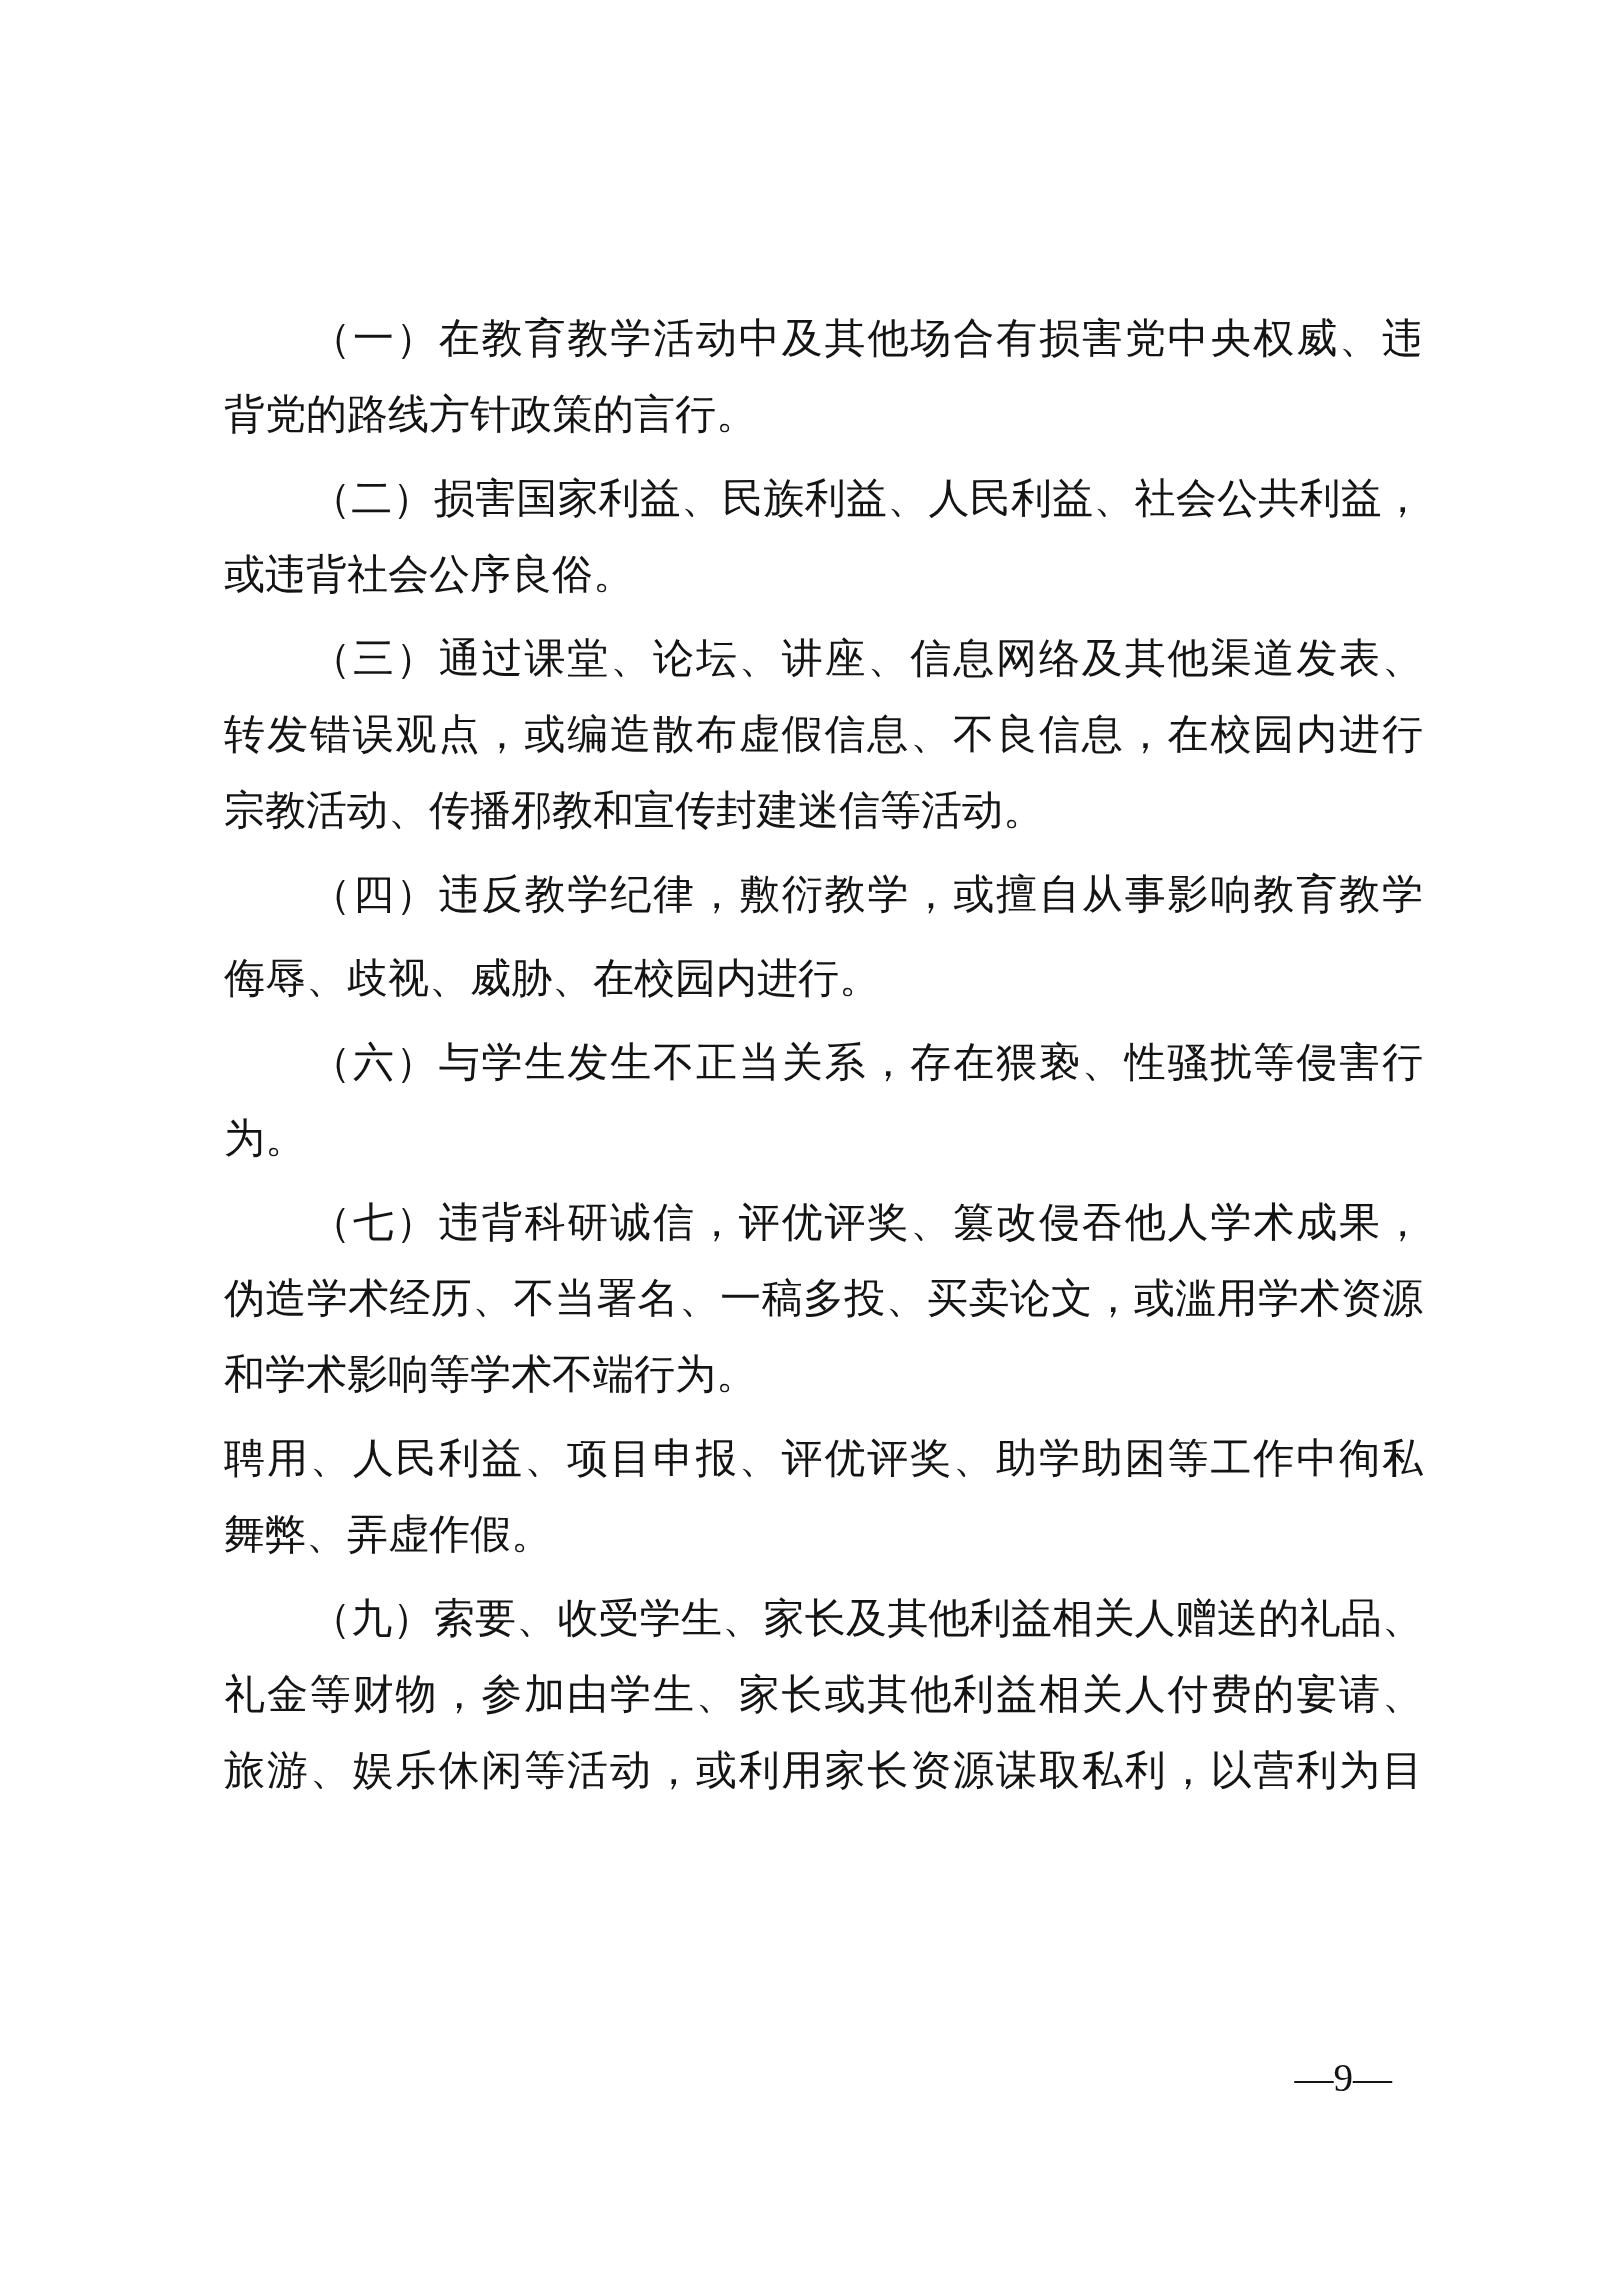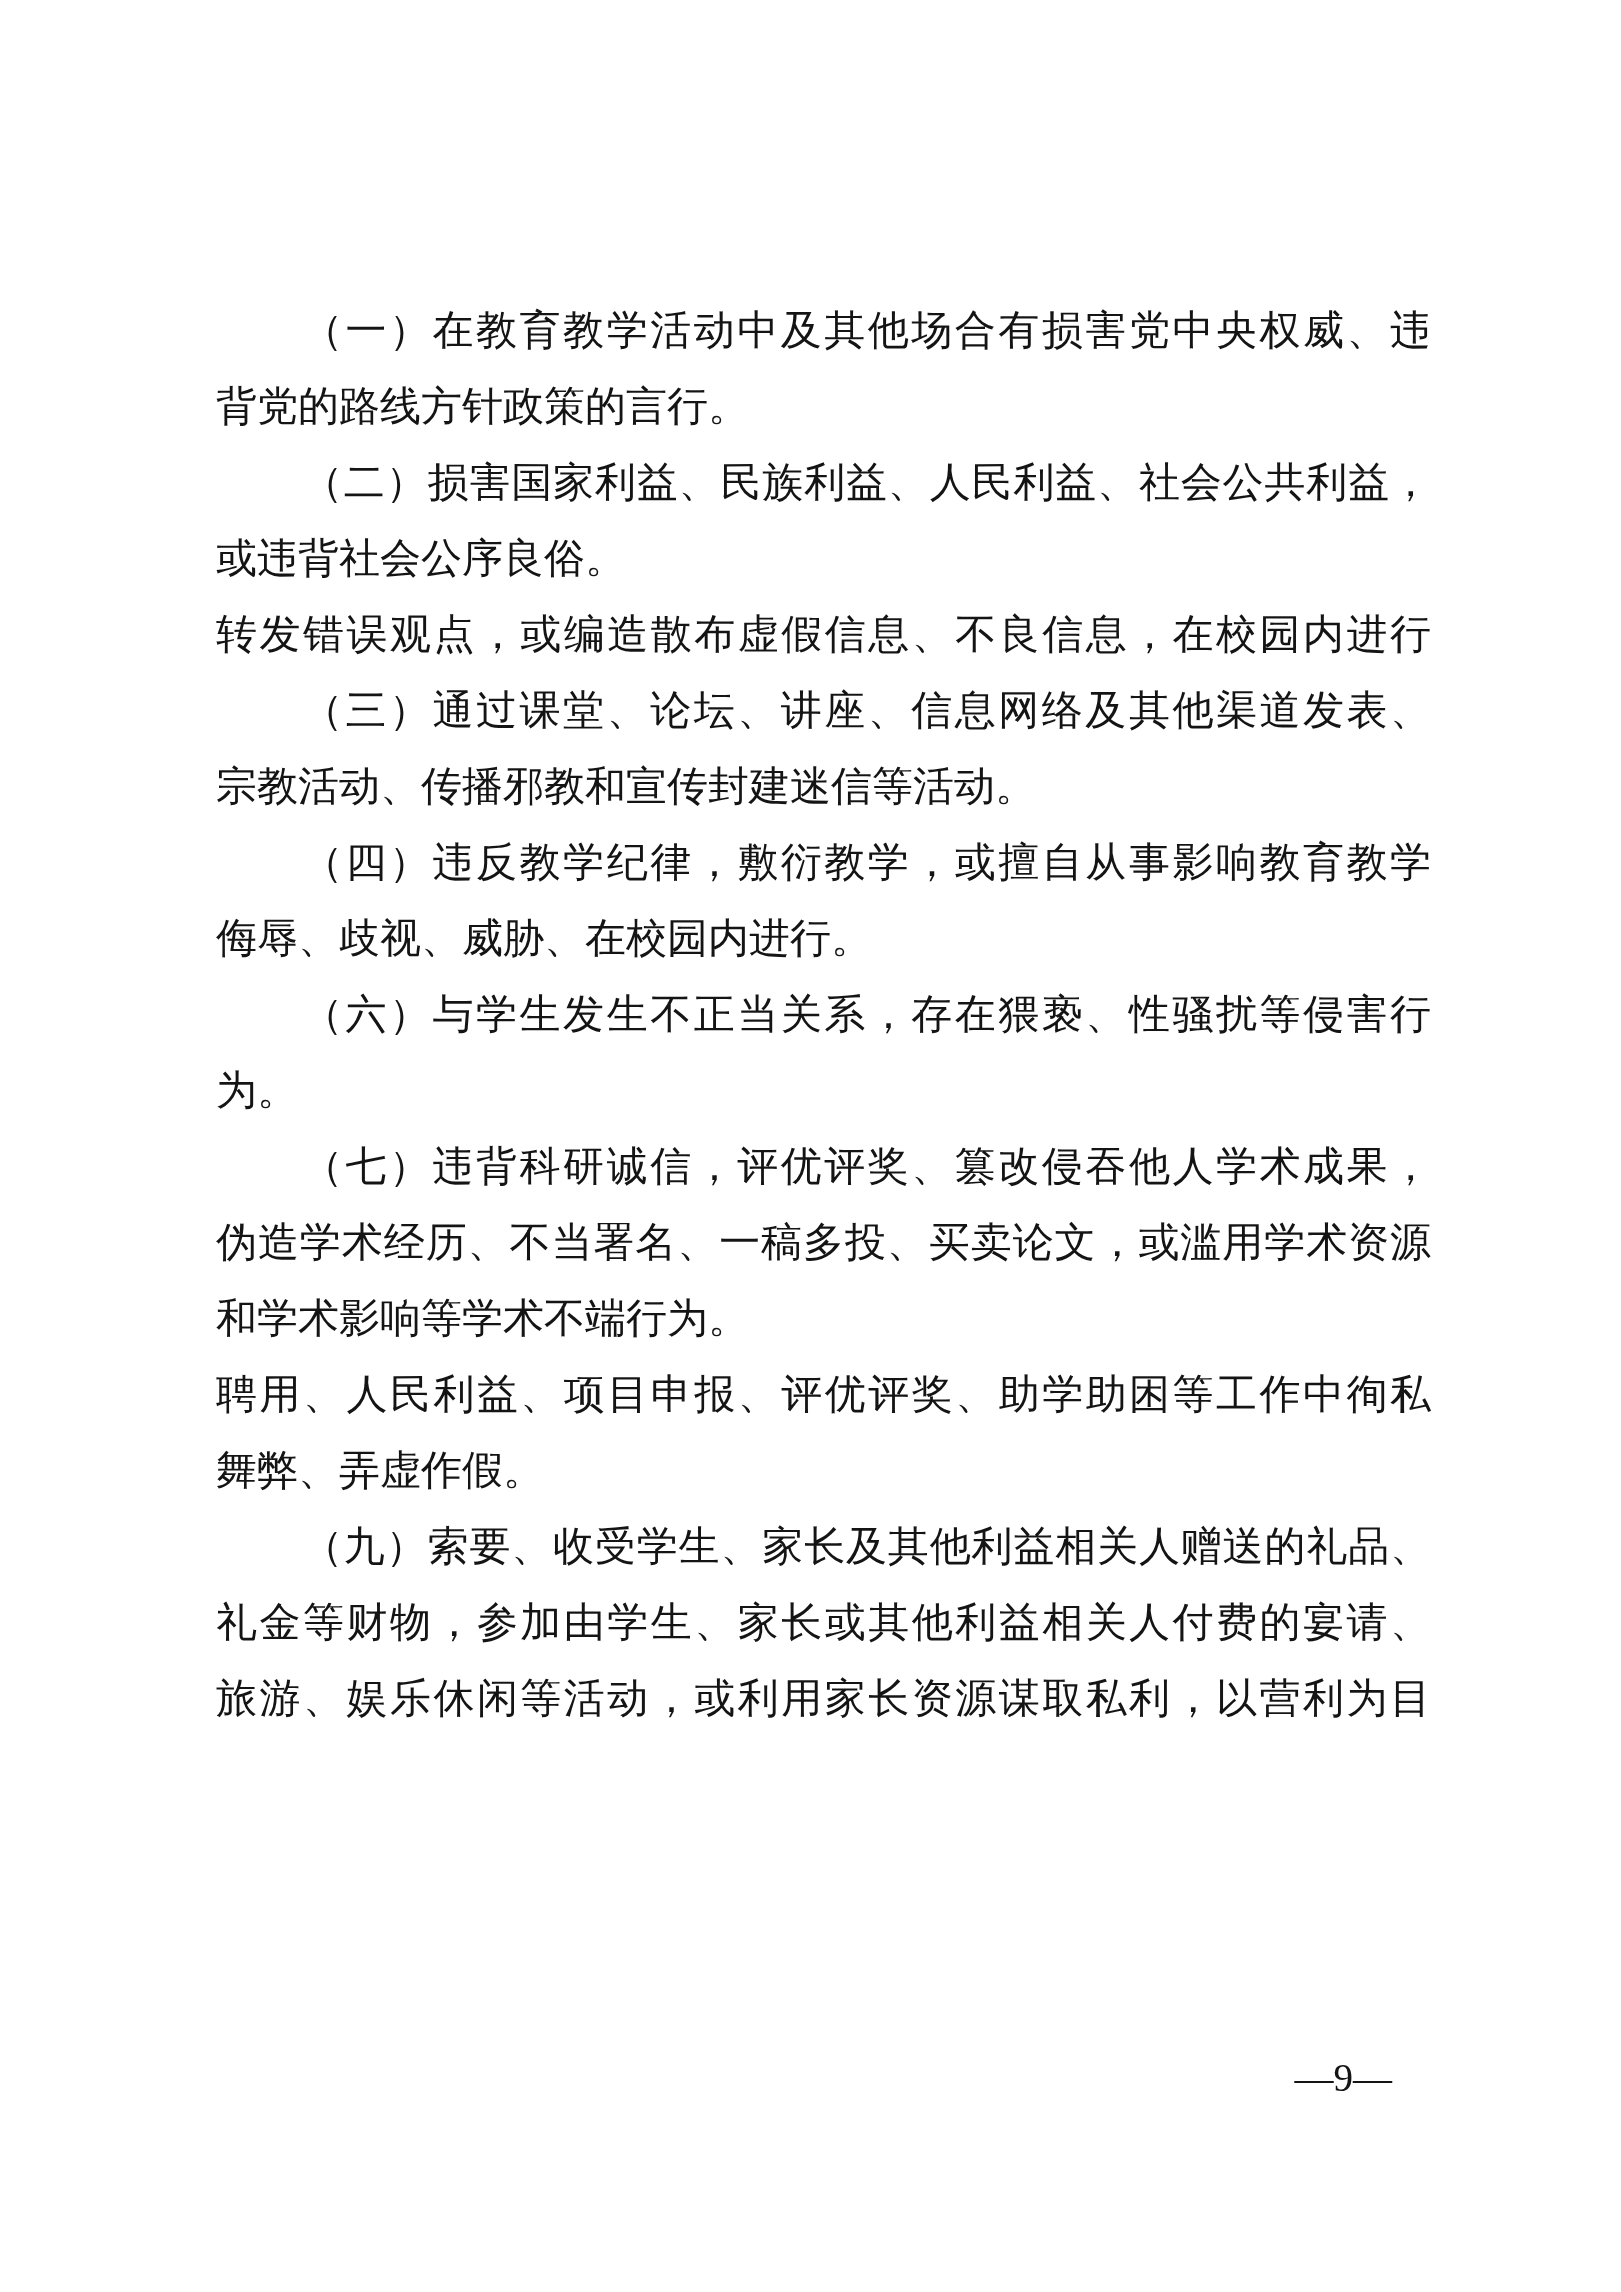--- a/index.html
+++ b/index.html
@@ -16,21 +16,21 @@
     font-family: "Liberation Serif", "DejaVu Serif", serif;
     color: #141414;
   }
   .text-block {
     position: absolute;
     left: 216px;
     top: 292px;
     width: 1215px;
   }
   .para {
-    margin: 0;
+    margin: 8px;
     padding: 0;
   }
   .line {
     display: block;
     width: 100%;
     height: 76px;
     line-height: 76px;
     font-size: 41px;
     letter-spacing: 0;
     white-space: nowrap;
@@ -69,22 +69,22 @@
       <div class="line indent">（一）在教育教学活动中及其他场合有损害党中央权威、违</div>
       <div class="line end">背党的路线方针政策的言行。</div>
     </div>
 
     <div class="para">
       <div class="line indent">（二）损害国家利益、民族利益、人民利益、社会公共利益，</div>
       <div class="line end">或违背社会公序良俗。</div>
     </div>
 
     <div class="para">
+      <div class="line indent">（三）通过课堂、论坛、讲座、信息网络及其他渠道发表、</div>
       <div class="line">转发错误观点，或编造散布虚假信息、不良信息，在校园内进行</div>
-      <div class="line indent">（三）通过课堂、论坛、讲座、信息网络及其他渠道发表、</div>
       <div class="line end">宗教活动、传播邪教和宣传封建迷信等活动。</div>
     </div>
 
     <div class="para">
       <div class="line indent">（四）违反教学纪律，敷衍教学，或擅自从事影响教育教学</div>
     </div>
 
     <div class="para">
       <div class="line end">侮辱、歧视、威胁、在校园内进行。</div>
     </div>

